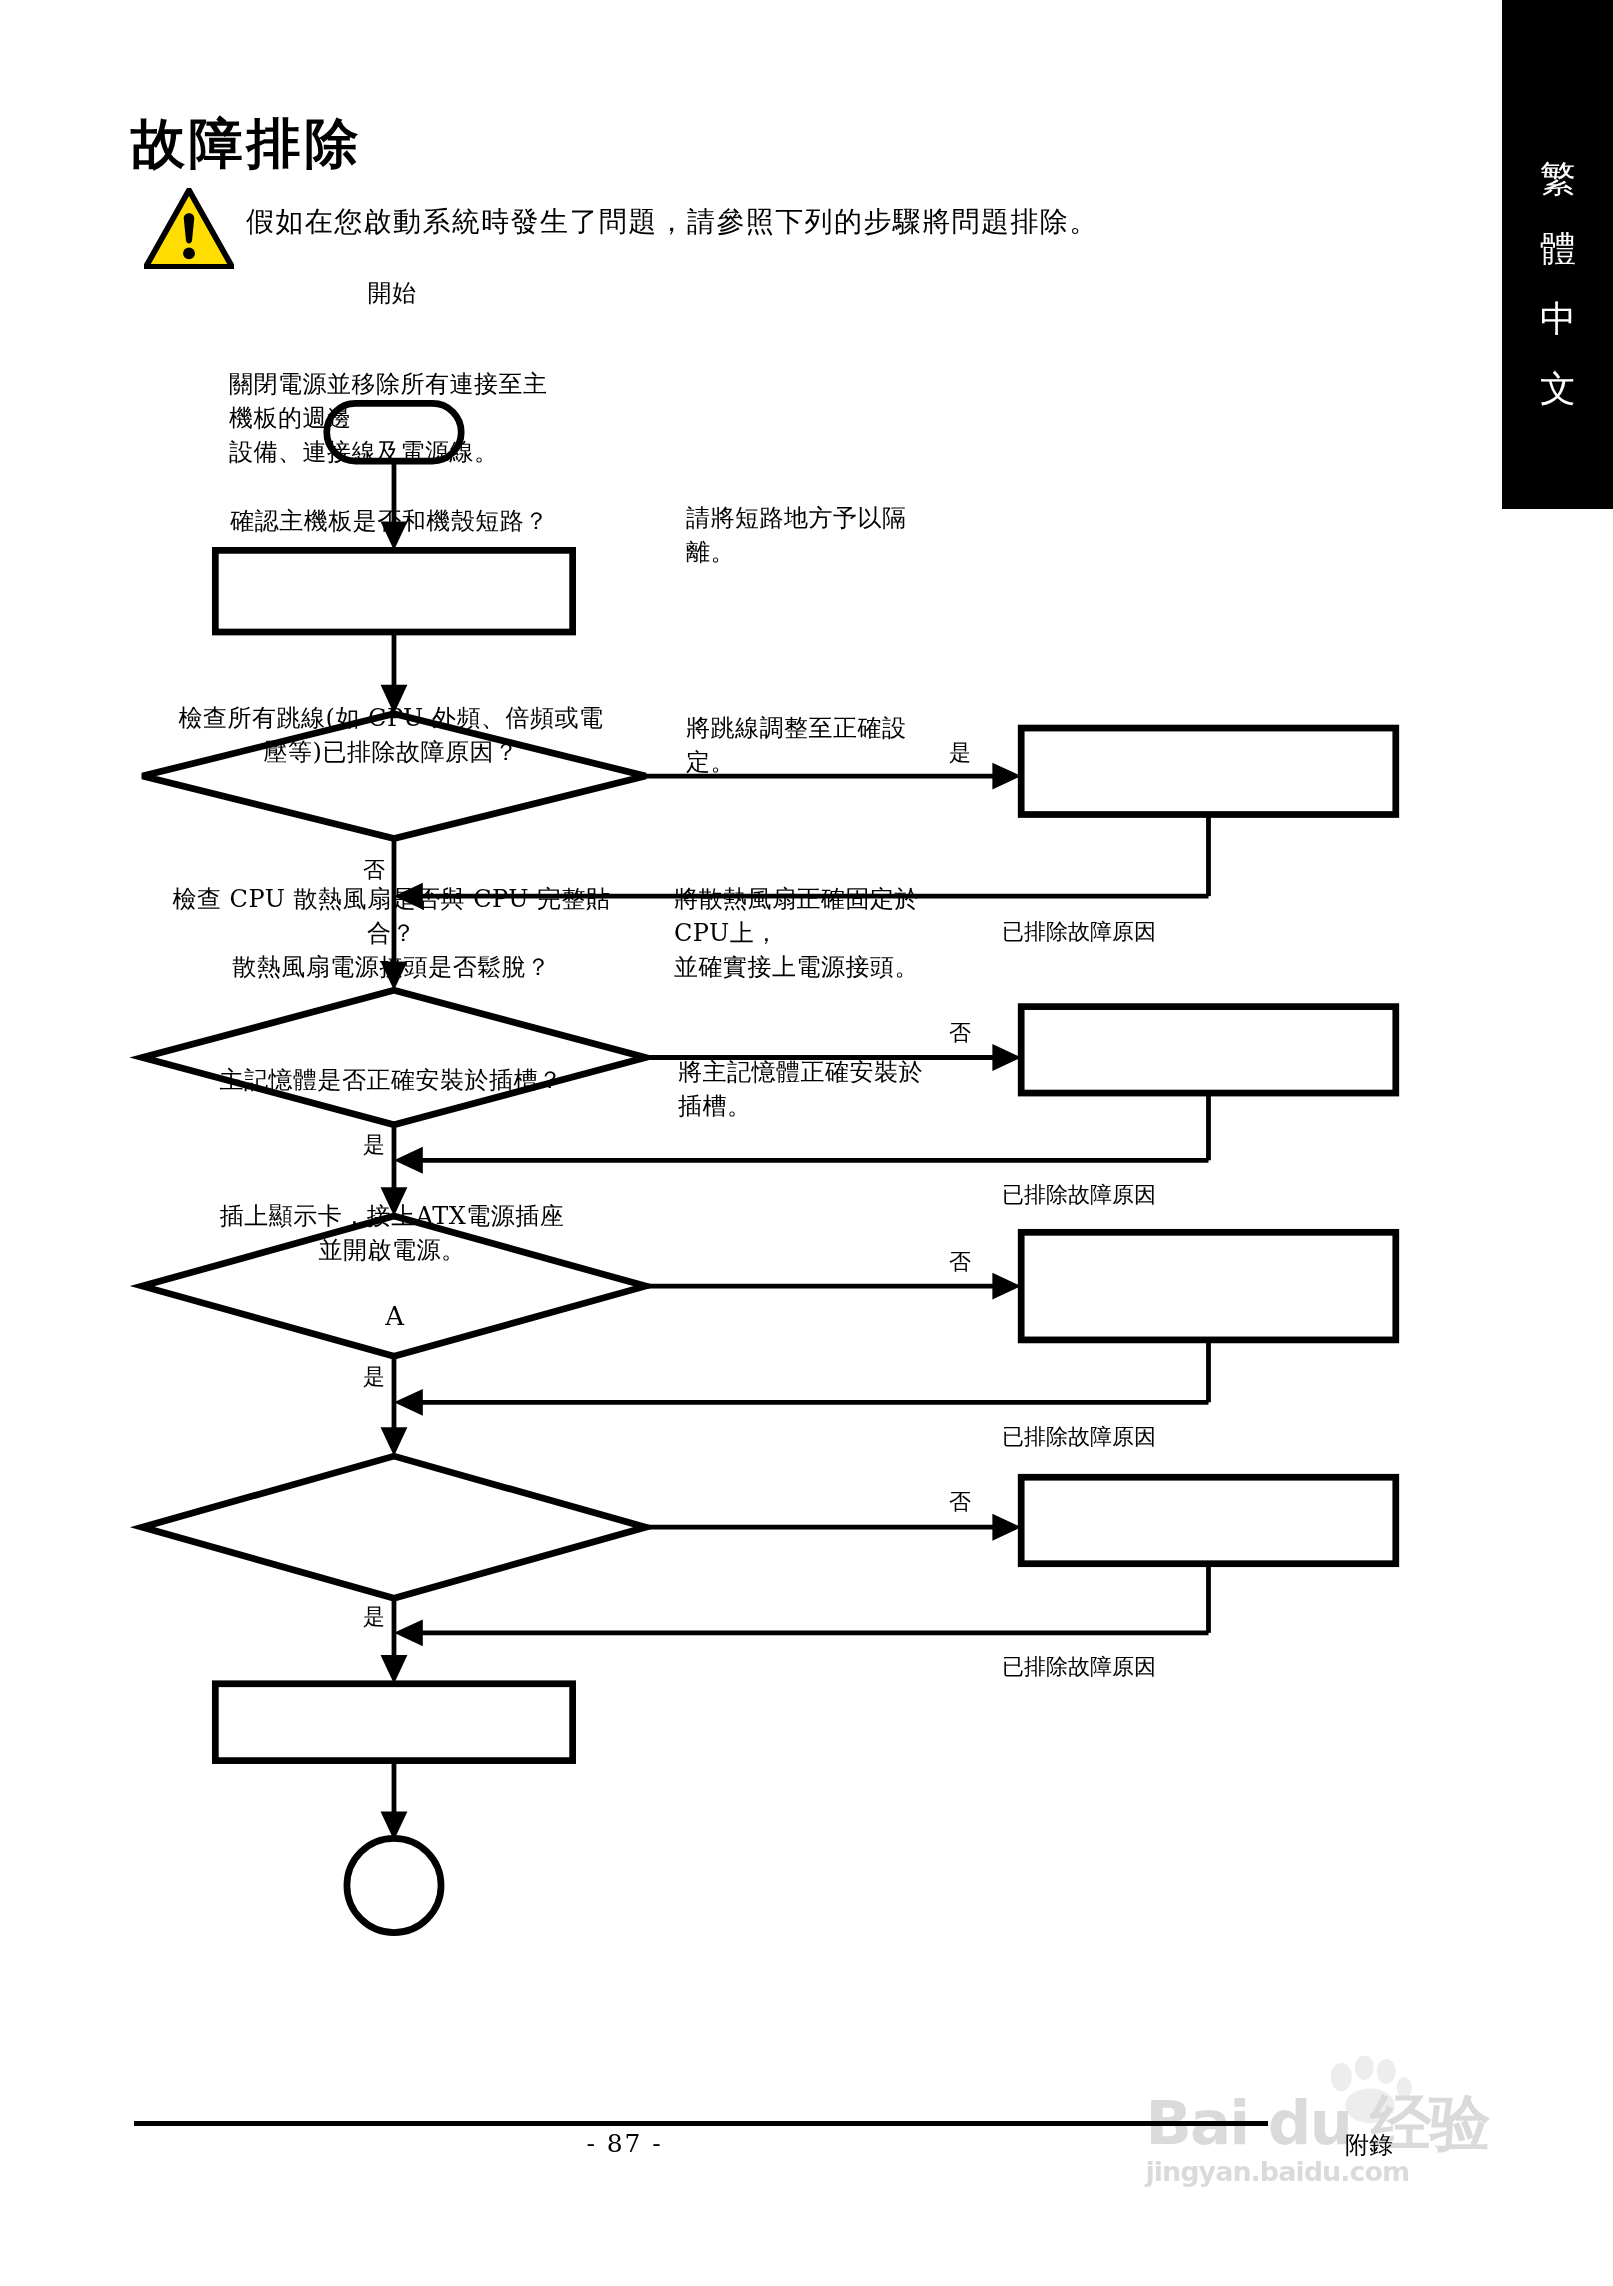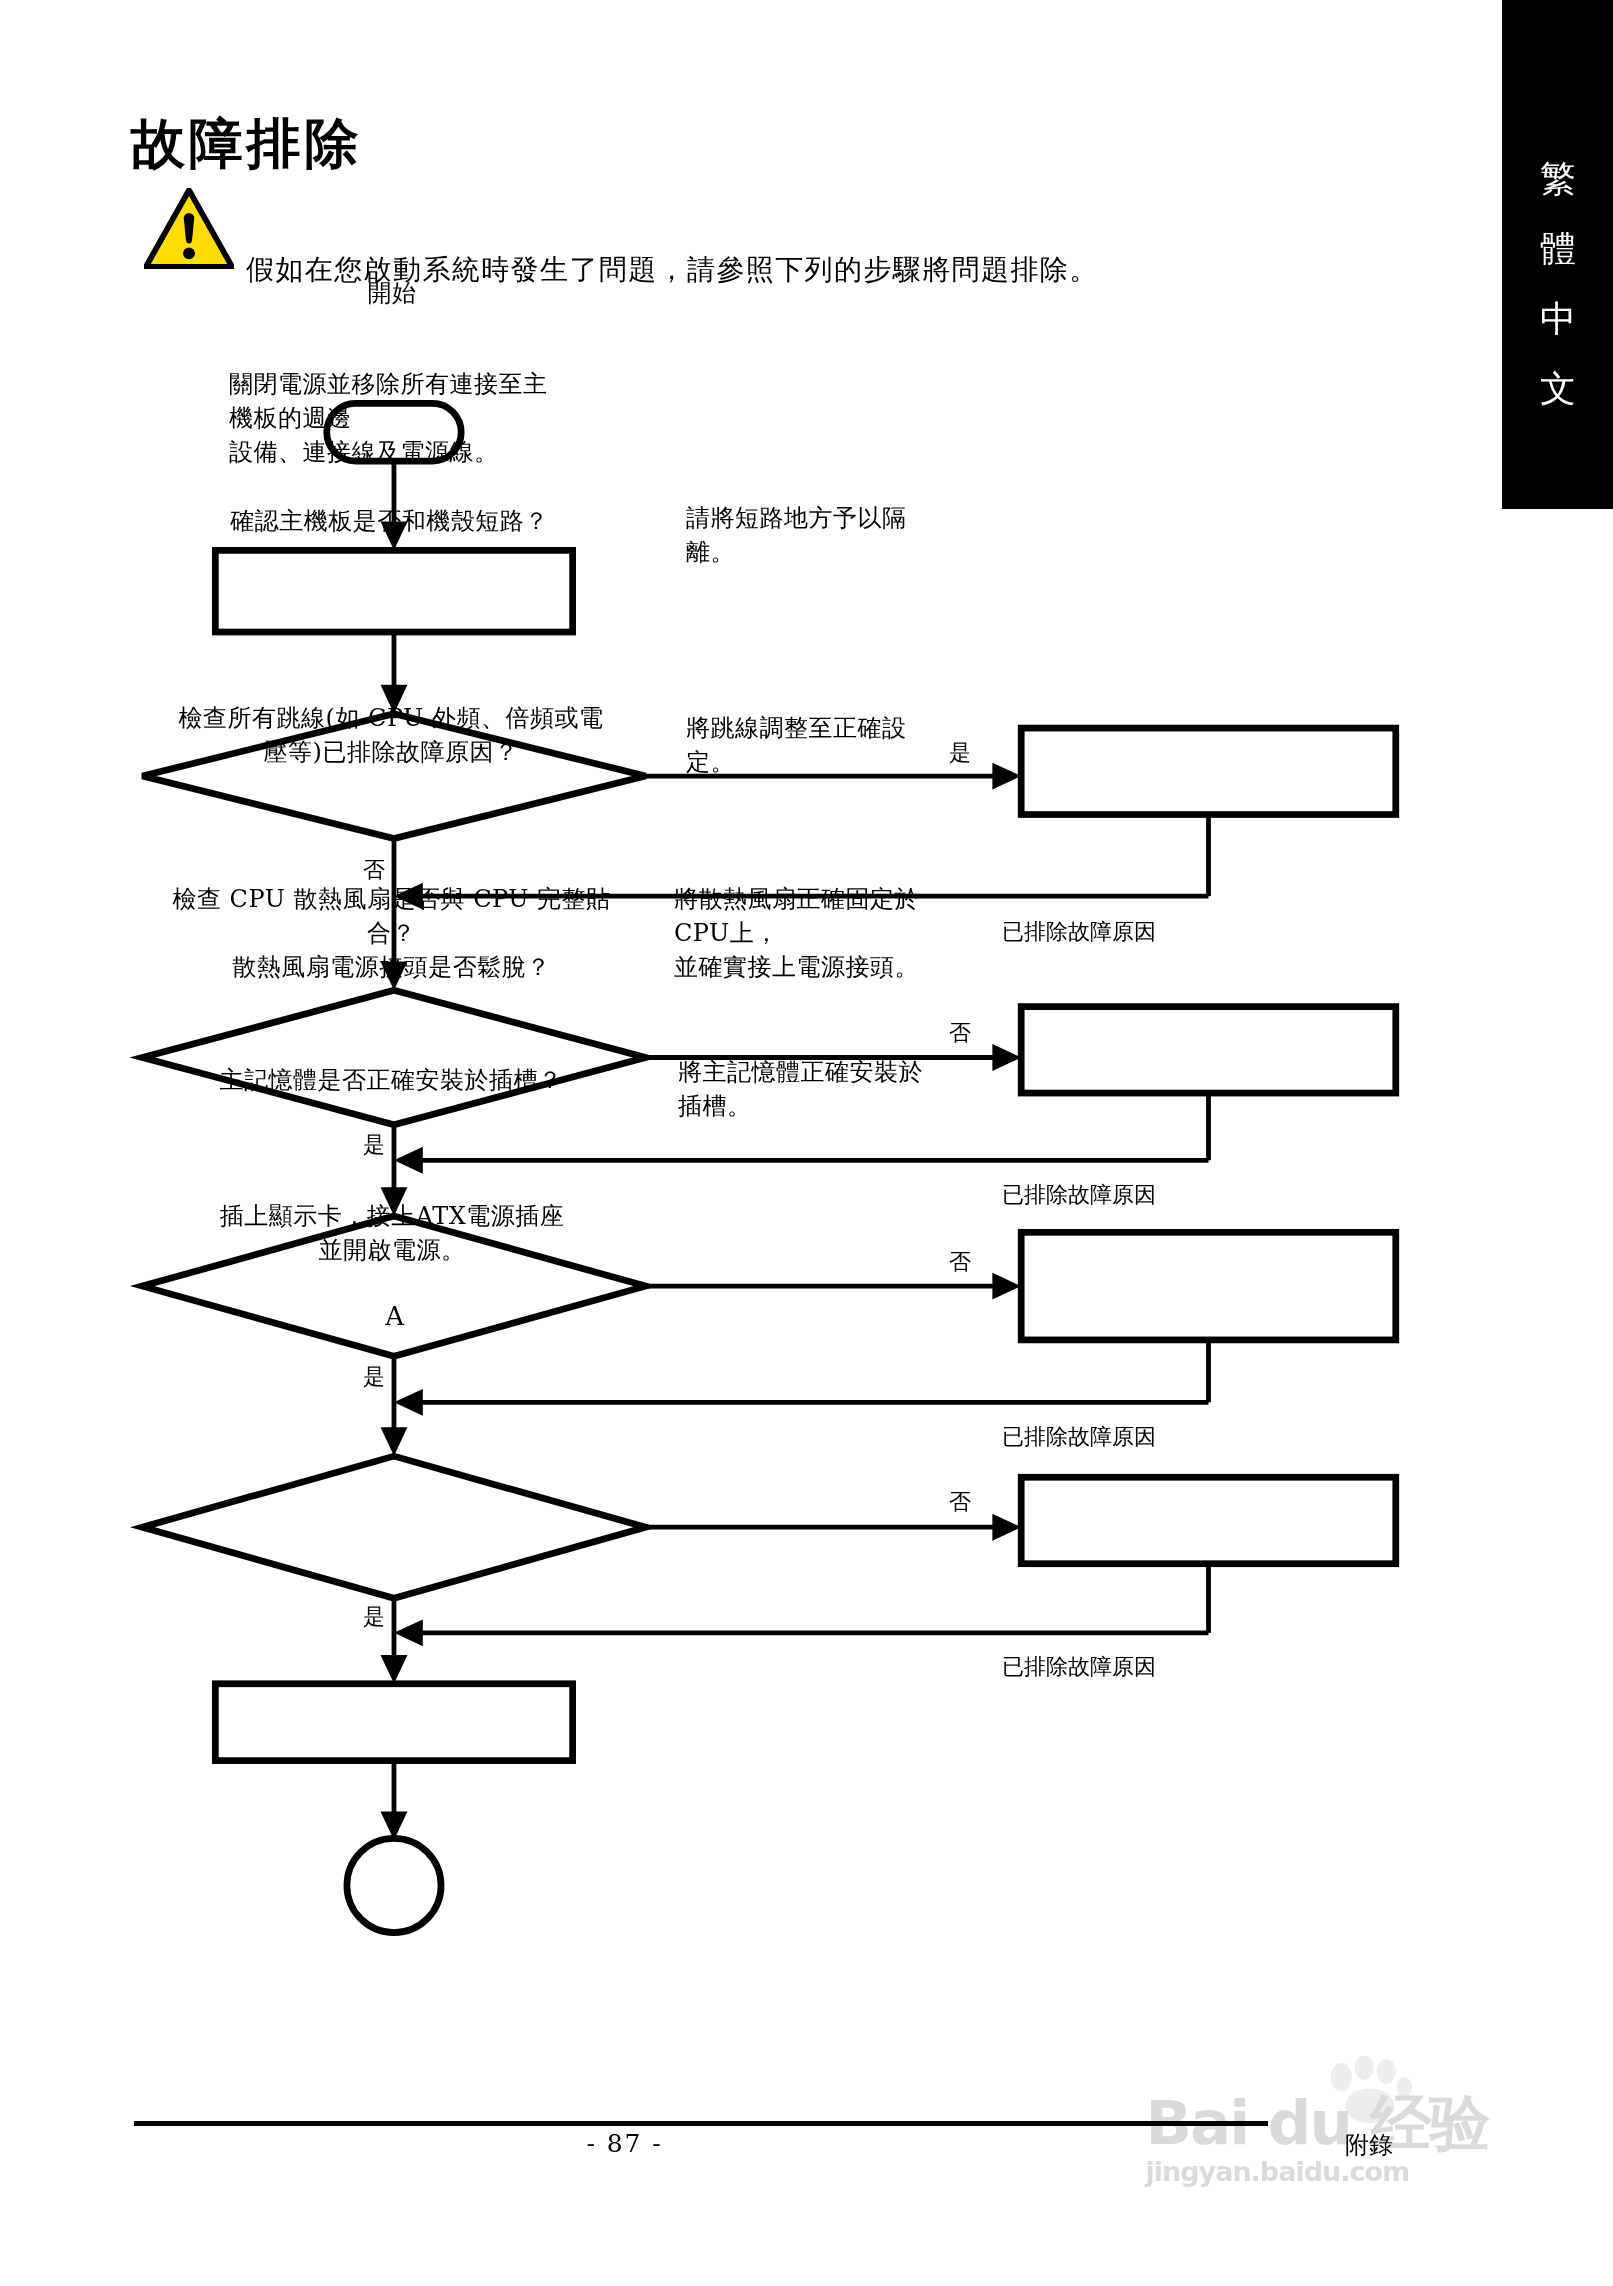--- a/index.html
+++ b/index.html
@@ -67,21 +67,20 @@
     height: 81px;
   }
   #warning-text {
     position: absolute;
     left: 102px;
     top: 15.4px;
     font-size: 28px;
     letter-spacing: 1.4px;
     white-space: nowrap;
     color: #000;
-    margin-top: 48px;
   }
 
   
   #flow {
     position: absolute;
     left: 0;
     top: 0;
     width: 1614px;
     height: 2286px;
   }

